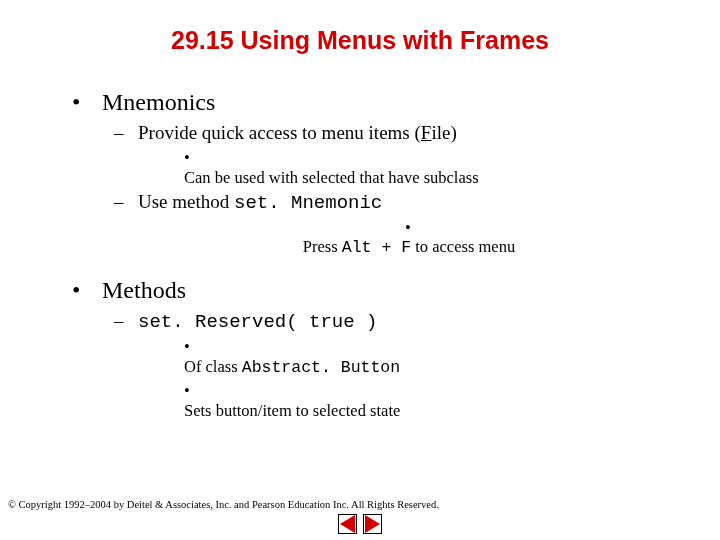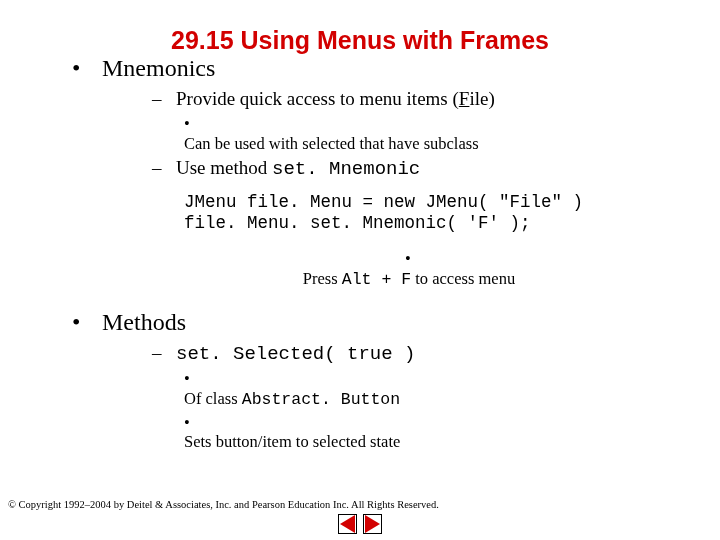--- a/index.html
+++ b/index.html
@@ -15,33 +15,34 @@
   }
   .slide {
     padding: 26px 48px 0 48px;
   }
   .title {
     color: #d20000;
     font-family: Arial, Helvetica, sans-serif;
     font-weight: bold;
     font-size: 25px;
     text-align: center;
+    margin-bottom: 34px;
   }
   .lvl1 {
     font-size: 24px;
     margin-left: 24px;
     margin-bottom: 6px;
   }
   .lvl1 .bullet {
     display: inline-block;
     width: 30px;
   }
   .lvl2 {
     font-size: 19px;
-    margin-left: 104px;
+    margin-left: 66px;
     margin-bottom: 4px;
   }
   .lvl2 .bullet {
     display: inline-block;
     width: 24px;
   }
   .lvl3 {
     font-size: 16.5px;
     margin-left: 136px;
     padding-right: 40px;
@@ -120,33 +121,31 @@
   </div>
 
   <div class="lvl3">
     <span class="bullet">•</span><span class="body"><span>Can be used with selected that have subclass</span><br></span>
   </div>
 
   <div class="lvl2">
     <span class="bullet">–</span><span>Use method </span><span class="mono">set. Mnemonic</span>
   </div>
 
-  <div class="codeblock">JMenu file. Menu = new JMenu( "File" )
-file. Menu. set. Mnemonic( 'F' );</div>
 
   <div class="lvl3" style="margin-bottom:19px;text-align:center;">
     <span class="bullet">•</span><span class="body"><span>Press </span><span class="mono">Alt + F</span><span> to access menu</span></span>
   </div>
 
   <div class="lvl1">
     <span class="bullet">•</span><span>Methods</span>
   </div>
 
   <div class="lvl2">
-    <span class="bullet">–</span><span class="mono">set. Selected( true )</span>
+    <span class="bullet">–</span><span class="mono">set. Reserved( true )</span>
   </div>
 
   <div class="lvl3">
     <span class="bullet">•</span><span class="body"><span>Of class </span><span class="mono">Abstract. Button</span></span>
   </div>
 
   <div class="lvl3">
     <span class="bullet">•</span><span class="body"><span>Sets button/item to selected state</span></span>
   </div>
 </div>

